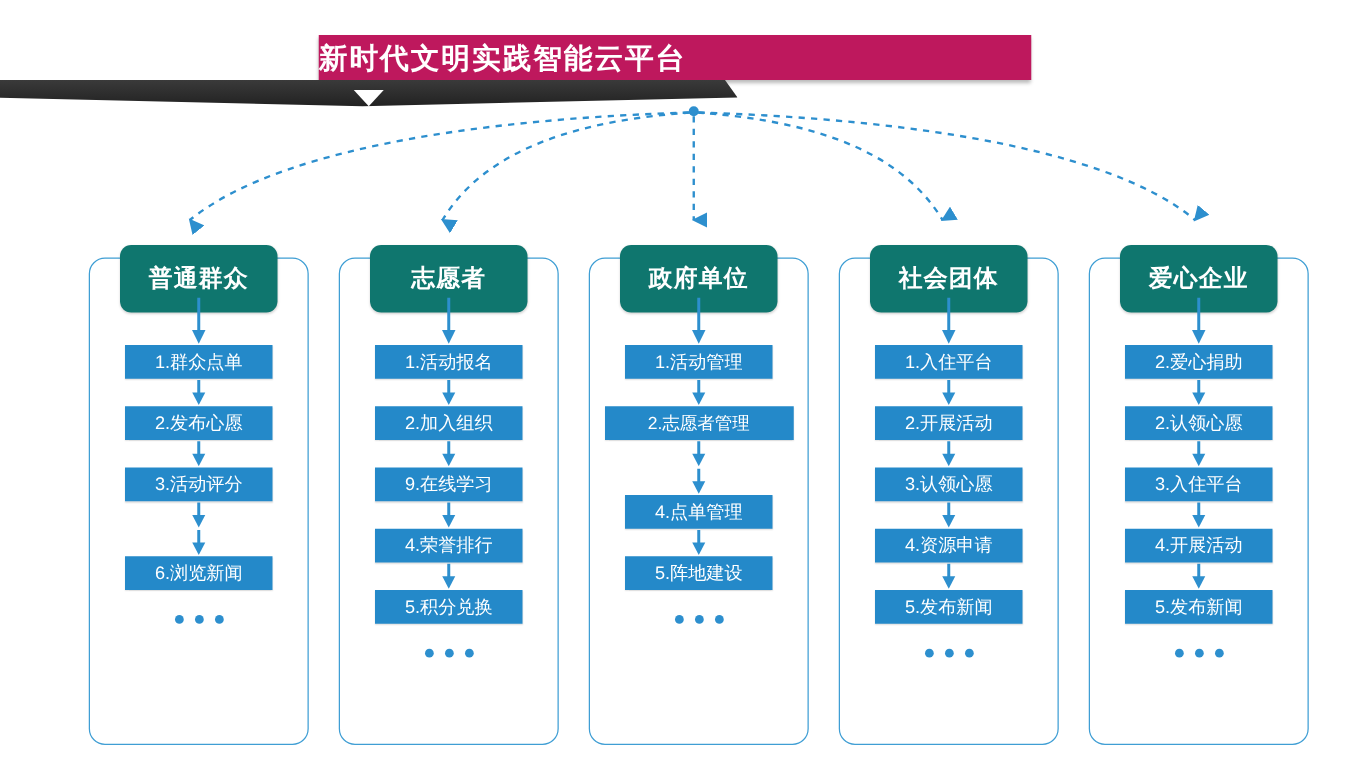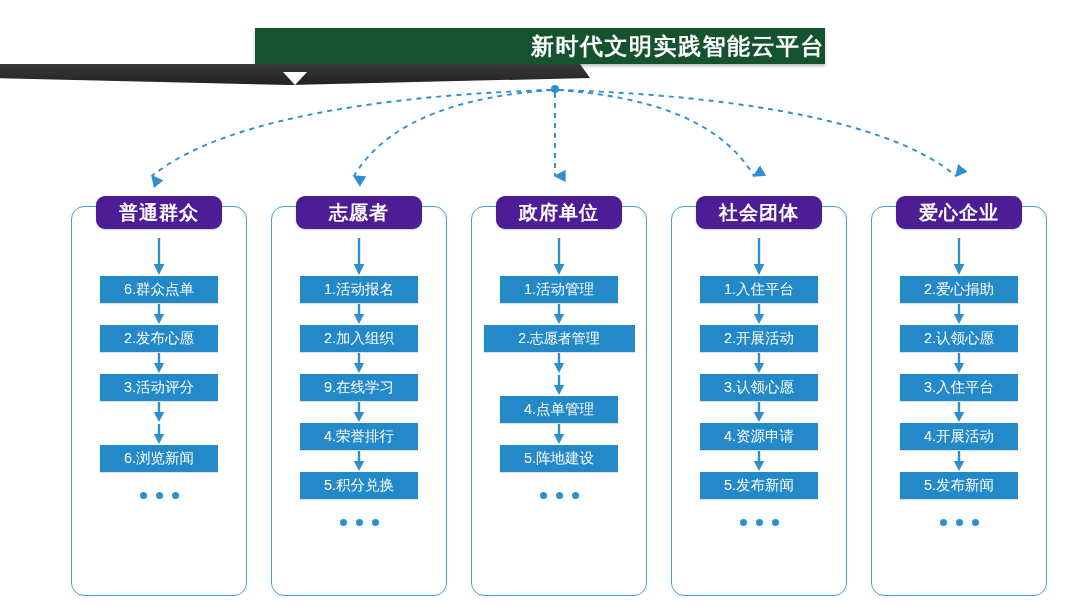--- a/index.html
+++ b/index.html
@@ -9,43 +9,43 @@
     font-family:"Liberation Sans","DejaVu Sans",sans-serif;
     overflow:hidden;
     position:relative;
   }
   #stage{position:absolute;left:0;top:0;width:1080px;height:611px;}
 
   
   .banner-wrap{position:absolute;left:255px;top:28px;width:570px;height:36px;}
   .banner-bar{
     position:absolute;left:0;top:0;width:100%;height:100%;
-    background:#14532d;
-    display:flex;align-items:center;justify-content:flex-end;
+    background:#be185d;
+    display:flex;align-items:center;justify-content:flex-start;
     box-shadow:0 2px 3px rgba(0,0,0,.28);
     font-family:Liberation Mono, monospace;
   }
   .banner-title{
     color:#ffffff;font-size:23px;font-weight:bold;letter-spacing:1.5px;
     white-space:nowrap;
   }
   .ribbon{position:absolute;left:-10px;top:64px;width:600px;height:22px;}
 
   
   .fan{position:absolute;left:0;top:0;width:1080px;height:611px;pointer-events:none;}
 
   
   .col{
     position:absolute;top:206px;width:176px;height:390px;
     border:1.6px solid #3f9ed4;border-radius:13px;
     box-sizing:border-box;background:transparent;
   }
   .col-head{
-    position:absolute;top:196px;width:126px;height:33px;
-    background:#4c1d95;border-radius:9px;
+    position:absolute;top:196px;width:126px;height:54px;
+    background:#0f766e;border-radius:9px;
     display:flex;align-items:center;justify-content:center;
     box-shadow:0 1px 2px rgba(0,0,0,.18);
   }
   .col-head-label{
     color:#fff;font-size:19px;font-weight:bold;letter-spacing:1px;white-space:nowrap;
   }
   .items{
     position:absolute;top:276px;width:176px;
     display:flex;flex-direction:column;align-items:center;
   }
@@ -110,21 +110,21 @@
 
   <div class="col" style="left:71px"></div>
   <div class="col-head" style="left:96px">
     <span class="col-head-label">普通群众</span>
   </div>
   <svg class="head-arrow" style="left:152px" viewBox="0 0 14 38">
     <line x1="7" y1="0" x2="7" y2="27" stroke="#2d8fce" stroke-width="2.4"></line>
     <path d="M1.6,26 L12.4,26 L7,37 Z" fill="#2d8fce"></path>
   </svg>
   <div class="items" style="left:71px">
-    <div class="item">6.群众点单</div>
+    <div class="item">1.群众点单</div>
     <div class="gap">
       <svg width="14" height="22" viewBox="0 0 14 22">
           <line x1="7" y1="1" x2="7" y2="12" stroke="#2d8fce" stroke-width="2.4"></line>
           <path d="M1.8,11 L12.2,11 L7,21 Z" fill="#2d8fce"></path>
         </svg>
     </div>
     <div class="item">2.发布心愿</div>
     <div class="gap">
       <svg width="14" height="22" viewBox="0 0 14 22">
           <line x1="7" y1="1" x2="7" y2="12" stroke="#2d8fce" stroke-width="2.4"></line>

